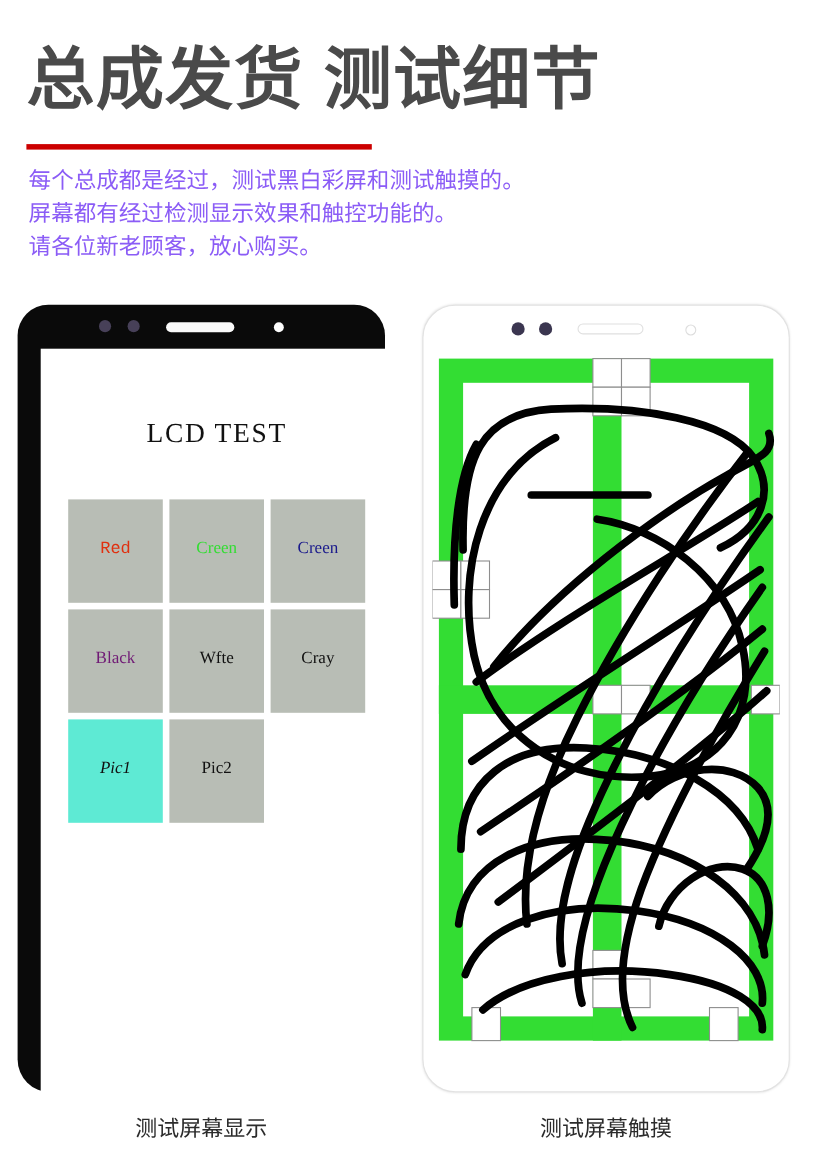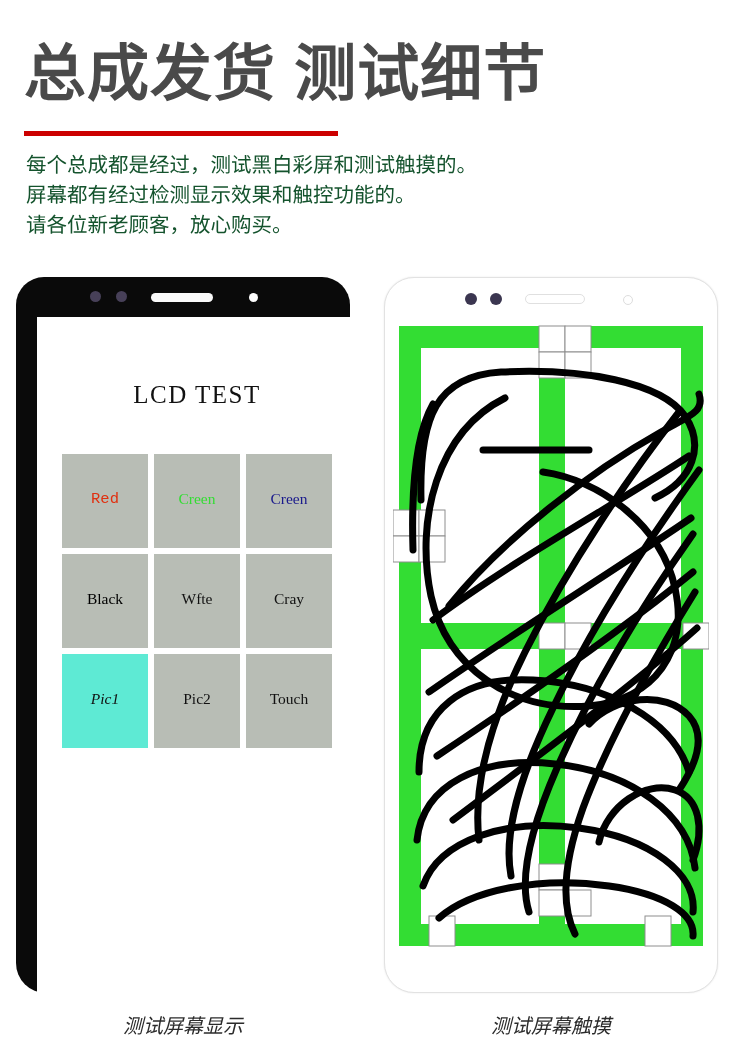--- a/index.html
+++ b/index.html
@@ -39,21 +39,21 @@
     top: 131px;
     width: 314px;
     height: 5px;
     background: #cc0000;
   }
   .intro {
     position: absolute;
     left: 26px;
     top: 150px;
     width: 620px;
-    color: #14532d;
+    color: #8b5cf6;
     font-size: 20.5px;
     line-height: 30px;
   }
   .intro p {
     margin: 0;
     white-space: nowrap;
   }
 
   
   .phones {
@@ -193,21 +193,20 @@
   }
   .screen-right svg { display: block; }
 
   
   .captions {
     position: absolute;
     left: 0;
     top: 1010px;
     width: 670px;
     height: 40px;
-    font-style: italic;
   }
   .caption {
     position: absolute;
     top: 0;
     text-align: center;
     font-size: 20px;
     color: #2b2b2b;
   }
   .caption.left  { left: 16px;  width: 334px; }
   .caption.right { left: 384px; width: 334px; }
@@ -242,36 +241,33 @@
         <div class="grid-cell" style="background: rgb(184, 189, 181); font-family: Liberation Mono, monospace;">
           <span style="color: rgb(224, 48, 16);">Red</span>
         </div>
         <div class="grid-cell" style="background: rgb(184, 189, 181);">
           <span style="color: rgb(51, 221, 51);">Creen</span>
         </div>
         <div class="grid-cell" style="background: rgb(184, 189, 181);">
           <span style="color: rgb(26, 26, 140);">Creen</span>
         </div>
         <div class="grid-cell" style="background: rgb(184, 189, 181);">
-          <span style="color: #000000;">Black</span>
+          <span style="color: #701a75;">Black</span>
         </div>
         <div class="grid-cell" style="background: rgb(184, 189, 181);">
           <span style="color: rgb(17, 17, 17);">Wfte</span>
         </div>
         <div class="grid-cell" style="background: rgb(184, 189, 181);">
           <span style="color: rgb(17, 17, 17);">Cray</span>
         </div>
         <div class="grid-cell" style="background: #5eead4; font-style: italic;">
           <span style="color: rgb(17, 17, 17);">Pic1</span>
         </div>
         <div class="grid-cell" style="background: rgb(184, 189, 181);">
           <span style="color: rgb(17, 17, 17);">Pic2</span>
-        </div>
-        <div class="grid-cell" style="background: rgb(184, 189, 181);">
-          <span style="color: rgb(17, 17, 17);">Touch</span>
         </div>
       </div>
     </div>
   </div>
 
   <div class="phone-right">
     <div class="bezel-top">
       <span class="sensor-dot d1"></span>
       <span class="sensor-dot d2"></span>
       <span class="speaker-outline"></span>

